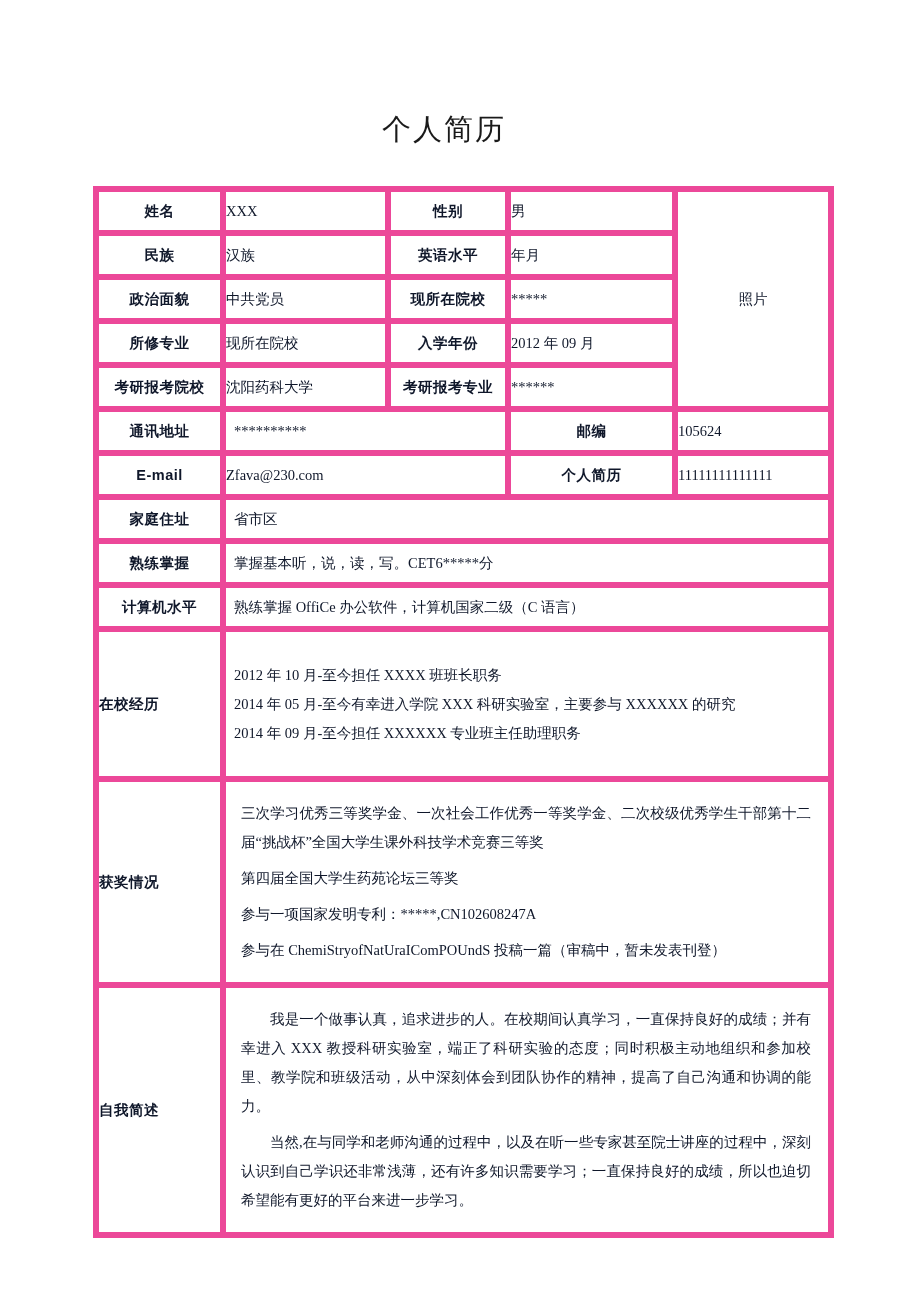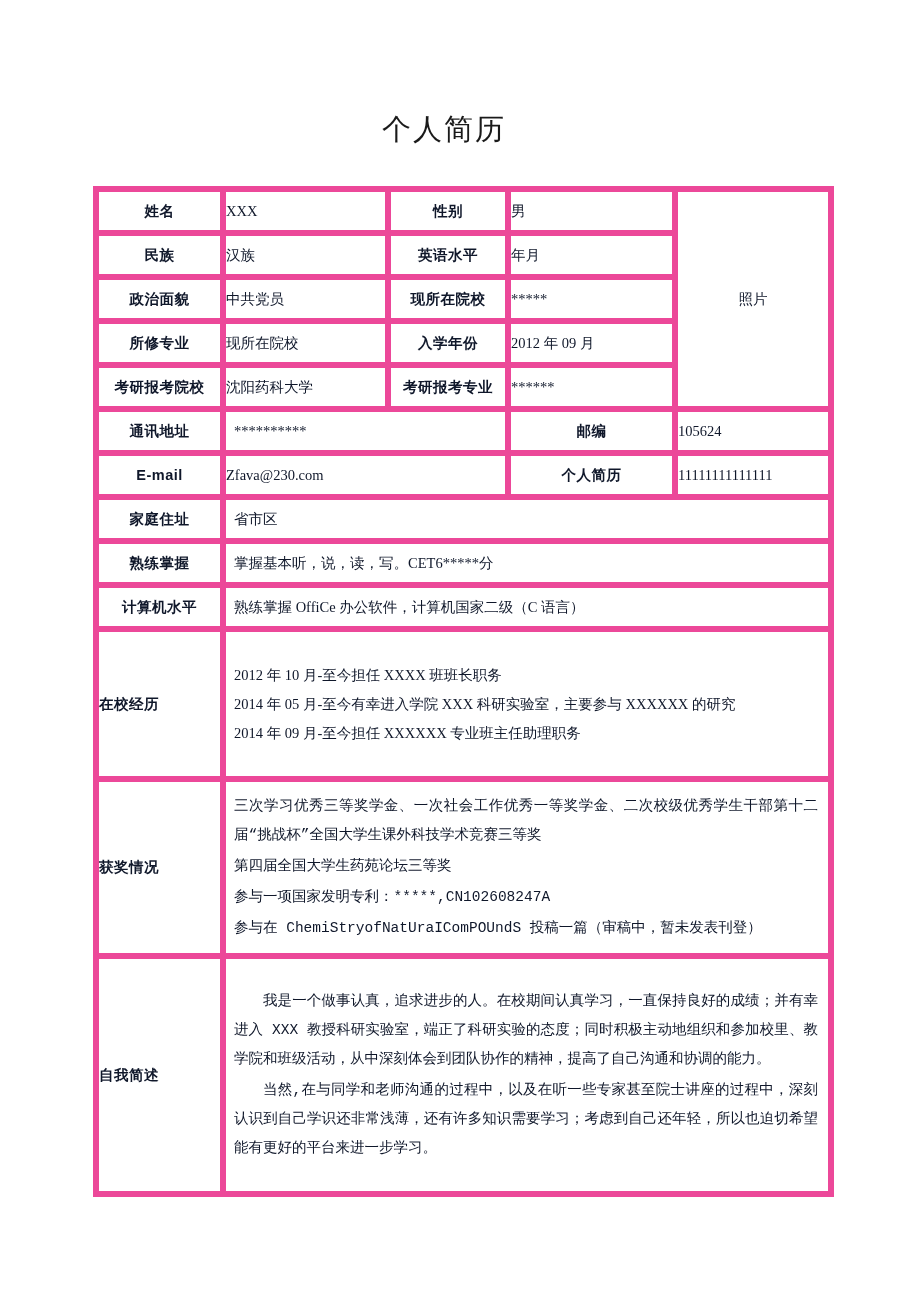--- a/index.html
+++ b/index.html
@@ -89,24 +89,23 @@
   .lbl-block {
     text-align: left;
     font-weight: bold;
     font-family: "Liberation Sans", "DejaVu Sans", sans-serif;
     font-size: 15px;
     letter-spacing: 0.5px;
     vertical-align: middle;
     color: #111111;
   }
   .para {
-    margin: 0;
+    margin: 7px;
     line-height: 2.0;
     text-align: justify;
-    font-family: Liberation Mono, monospace;
   }
   .para + .para {
     margin-top: 2px;
   }
   .indent {
     text-indent: 2em;
   }
   .line {
     display: block;
     line-height: 2.0;
@@ -210,20 +209,20 @@
           <p class="para">第四届全国大学生药苑论坛三等奖</p>
           <p class="para">参与一项国家发明专利：*****,CN102608247A</p>
           <p class="para">参与在 ChemiStryofNatUraIComPOUndS 投稿一篇（审稿中，暂未发表刊登）</p>
         </td>
       </tr>
 
       <tr style="height:238px">
         <td class="lbl-block">自我简述</td>
         <td class="block-cell mid" colspan="4">
           <p class="para indent">我是一个做事认真，追求进步的人。在校期间认真学习，一直保持良好的成绩；并有幸进入 XXX 教授科研实验室，端正了科研实验的态度；同时积极主动地组织和参加校里、教学院和班级活动，从中深刻体会到团队协作的精神，提高了自己沟通和协调的能力。</p>
-          <p class="para indent">当然,在与同学和老师沟通的过程中，以及在听一些专家甚至院士讲座的过程中，深刻认识到自己学识还非常浅薄，还有许多知识需要学习；考虑到自己还年轻，所以也迫切希望能有更好的平台来进一步学习。</p>
+          <p class="para indent">当然,在与同学和老师沟通的过程中，以及在听一些专家甚至院士讲座的过程中，深刻认识到自己学识还非常浅薄，还有许多知识需要学习；一直保持良好的成绩，所以也迫切希望能有更好的平台来进一步学习。</p>
         </td>
       </tr>
 
     </tbody>
   </table>
 
 </div>
 
 </body></html>

